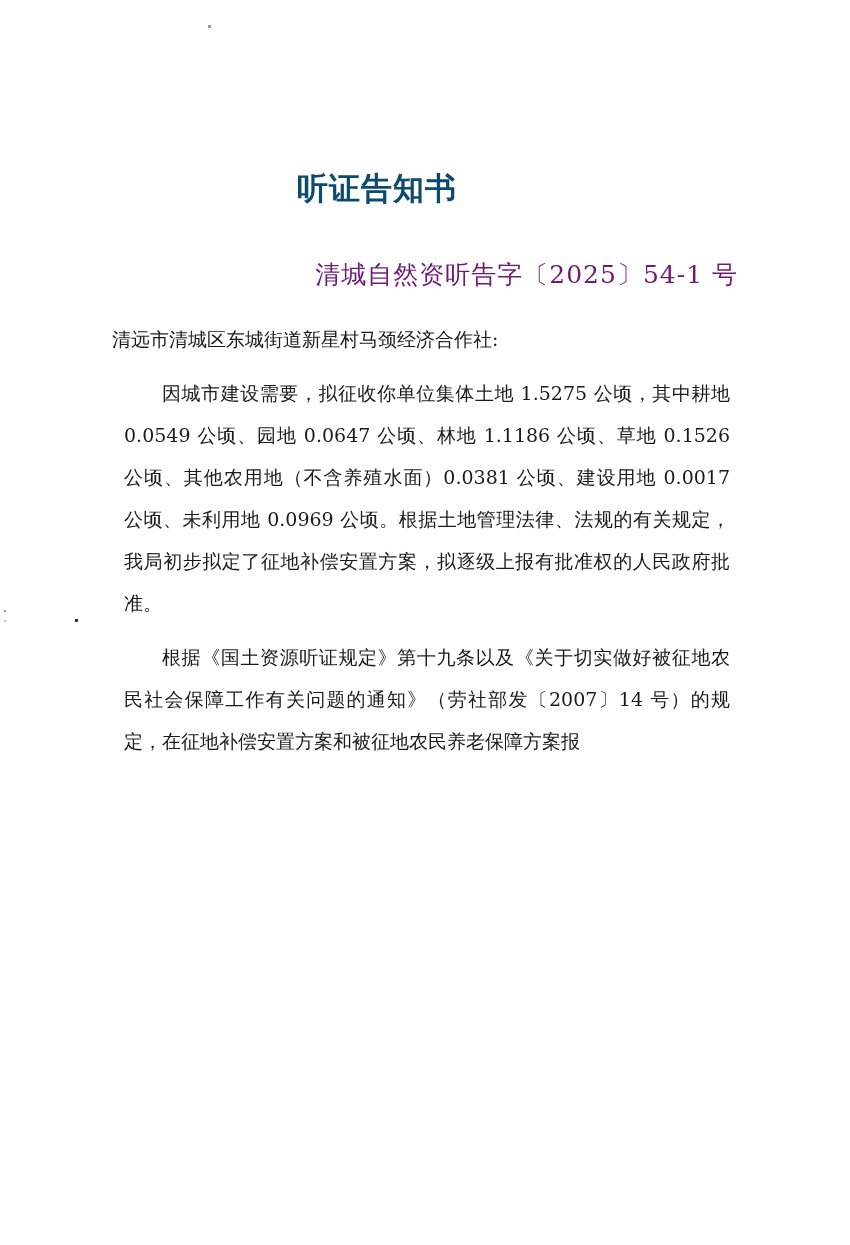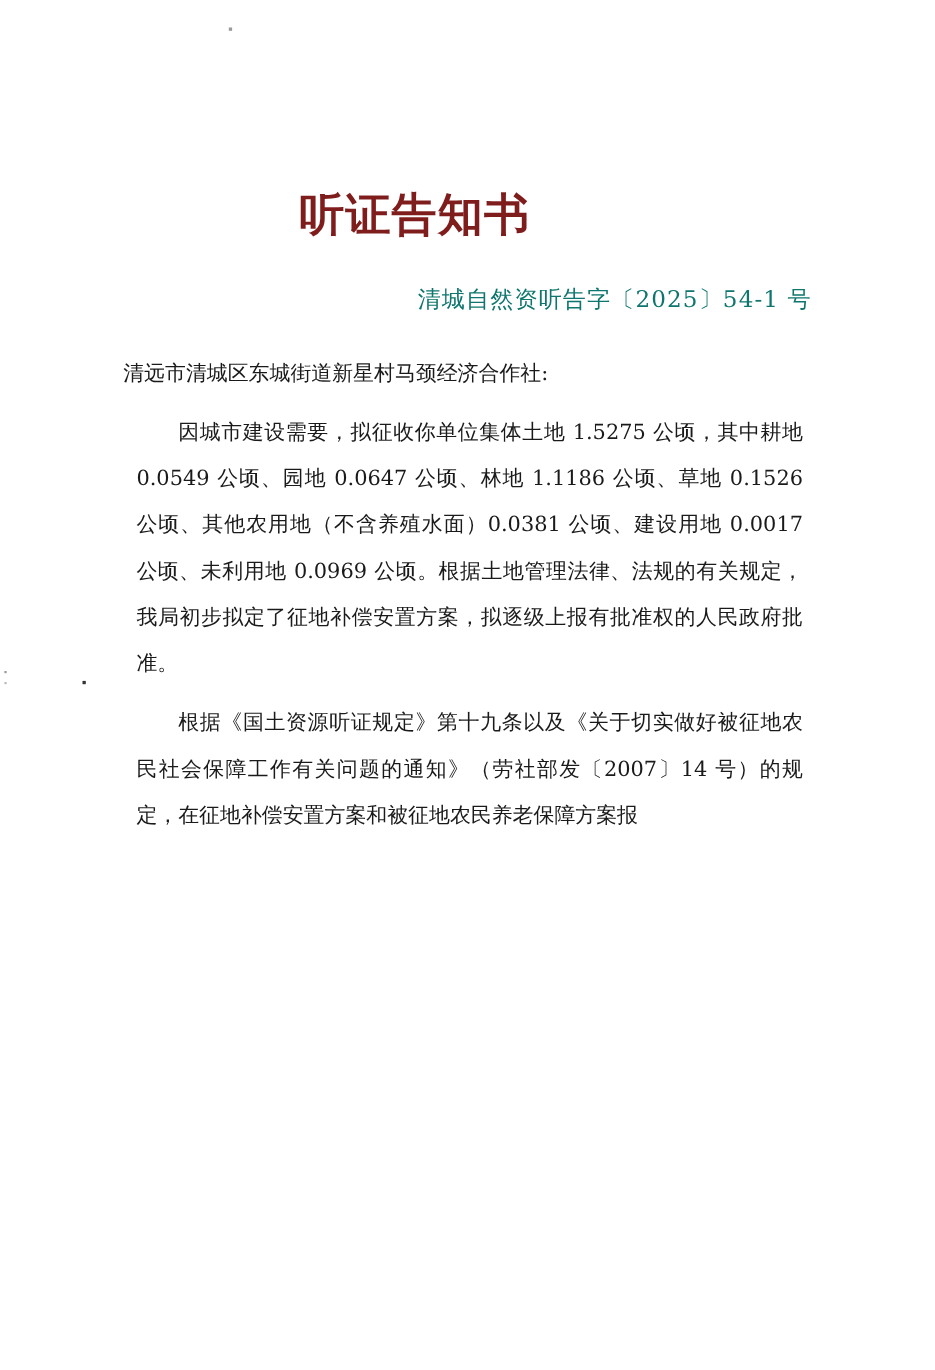--- a/index.html
+++ b/index.html
@@ -23,31 +23,31 @@
     background: #ffffff;
   }
   .title {
     position: absolute;
     left: 0;
     width: 754px;
     top: 168px;
     text-align: center;
     font-family: "DejaVu Sans", "Liberation Sans", sans-serif;
     font-weight: bold;
-    font-size: 41px;
+    font-size: 31px;
     letter-spacing: 1px;
-    color: #7f1d1d;
+    color: #0c4a6e;
   }
   .doc-number {
     position: absolute;
     right: 112px;
     top: 258px;
-    font-size: 21px;
+    font-size: 25px;
     letter-spacing: 1px;
-    color: #0f766e;
+    color: #701a75;
     margin-left: 44px;
   }
   .body-text {
     position: absolute;
     left: 112px;
     width: 630px;
     top: 318px;
     font-size: 19px;
     line-height: 42px;
     color: #1a1a1a;

